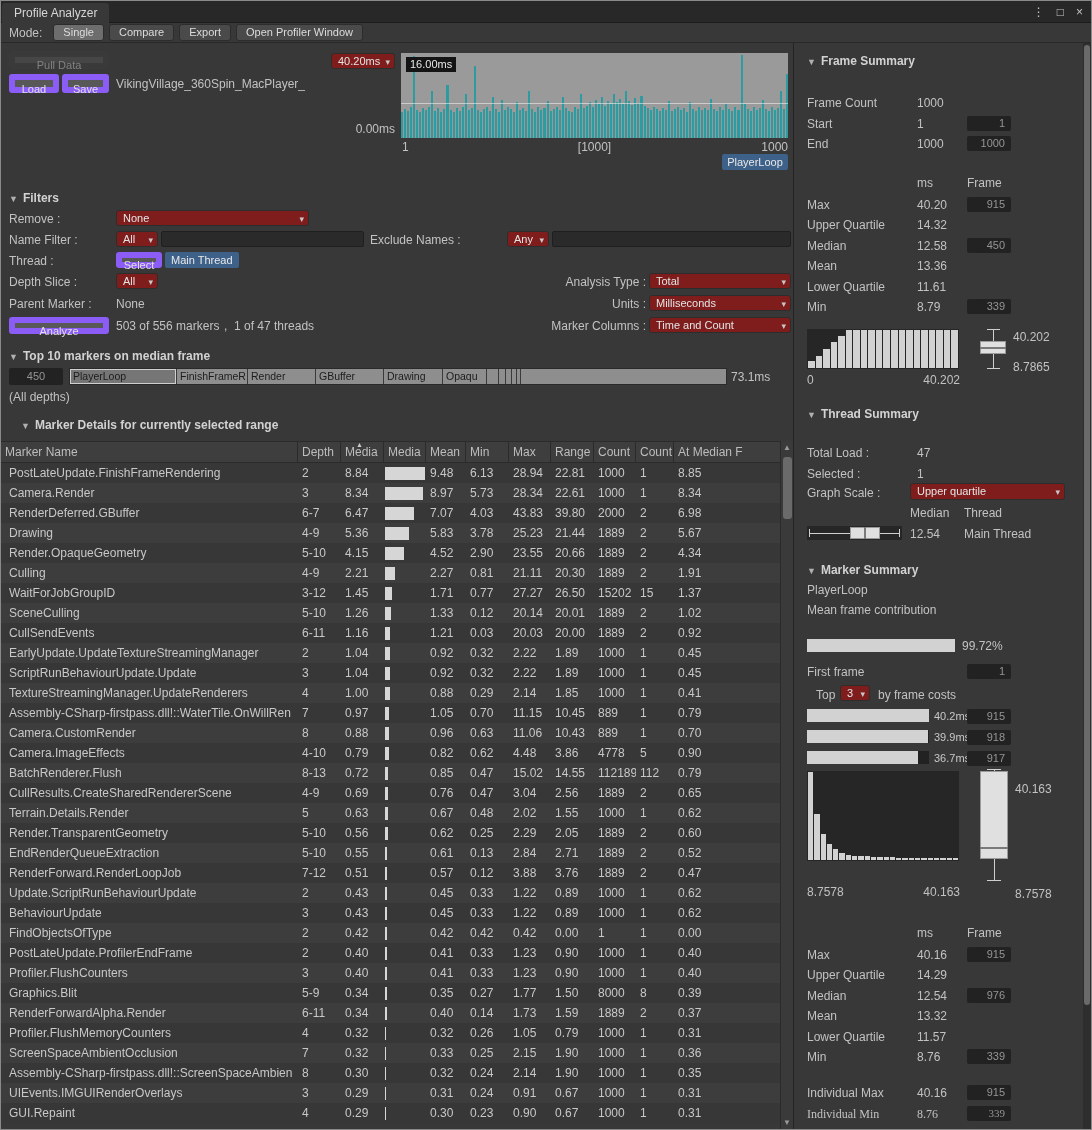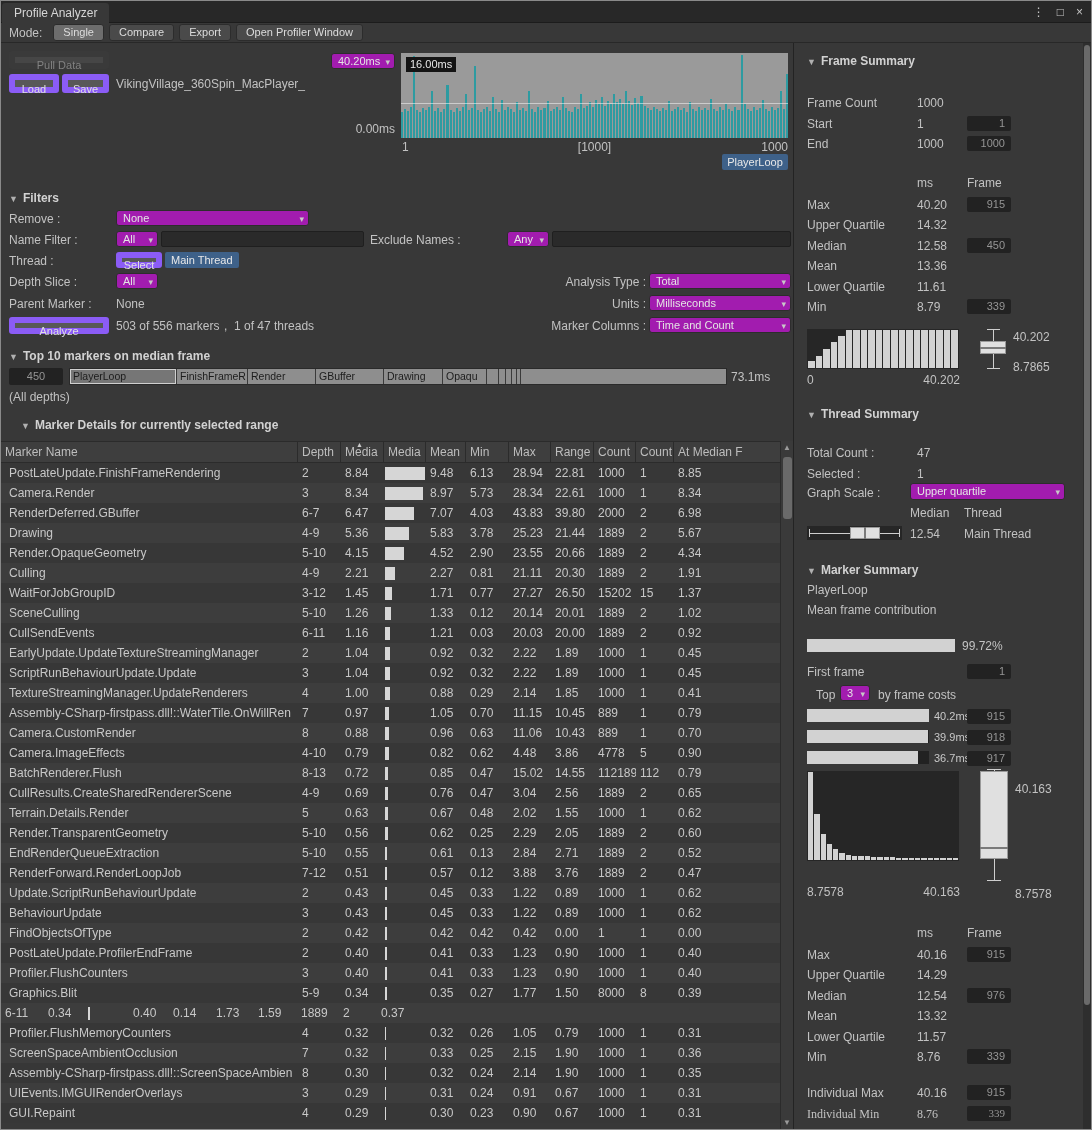--- a/index.html
+++ b/index.html
@@ -13,21 +13,21 @@
 .tab{position:absolute;left:1px;top:2px;height:20px;padding:0 12px;background:#383838;color:#d6d6d6;font-size:12px;line-height:20px;border-radius:3px 3px 0 0}
 .winbtns{position:absolute;right:8px;top:0;height:22px;display:flex;gap:12px;align-items:center;color:#c4c4c4;font-size:12px}
 .toolbar{position:absolute;left:0;top:22px;right:0;height:20px;background:#383838;border-bottom:1px solid #282828;display:flex;align-items:center;padding-left:8px;gap:5px}
 .tbtn{height:17px;line-height:15px;padding:0 9px;background:#4a4a4a;border:1px solid #2c2c2c;border-radius:3px;color:#dcdcdc;font-size:11px;white-space:nowrap}
 .tbtn.on{background:#6d6d6d}
 .main{position:absolute;left:0;top:42px;width:792px;bottom:0}
 .rpanel{position:absolute;left:792px;top:42px;width:314px;bottom:0;border-left:1px solid #232323}
 .rscroll{position:absolute;left:1082px;top:42px;width:8px;bottom:0;background:#2e2e2e}
 .btn{position:absolute;background:#585858;border:6px solid #8b5cf6;border-radius:3px;color:#e0e0e0;font-size:11px;text-align:center}
 .btn.disabled{background:#464646;color:#828282;border-color:#3a3a3a}
-.dd{position:absolute;background:#a21caf;border:1px solid #2d2d2d;border-radius:3px;color:#e4e4e4;font-size:11px;line-height:14px;padding:0 14px 0 6px;white-space:nowrap;overflow:hidden}
+.dd{position:absolute;background:#7f1d1d;border:1px solid #2d2d2d;border-radius:3px;color:#e4e4e4;font-size:11px;line-height:14px;padding:0 14px 0 6px;white-space:nowrap;overflow:hidden}
 .dd .arr{position:absolute;right:4px;top:1px;font-size:9px;color:#c8c8c8}
 .inp{position:absolute;background:#2a2a2a;border:1px solid #1f1f1f;border-radius:2px;color:#ddd;font-size:11px;padding:0 4px}
 .badge{position:absolute;background:#222;border-radius:2px;color:#959595;font-size:11px;line-height:15px;height:15px;text-align:right;padding-right:6px}
 .chip{position:absolute;background:var(--accent-blue,#3e6189);color:#e8e8e8;font-size:11px;padding:0 6px;border-radius:2px}
 .chart{position:absolute;background:#9a9a9a;overflow:hidden}
 .chart .bars{position:absolute;left:0;right:0;bottom:0;top:0;display:flex;align-items:flex-end;gap:1px}
 .fbar{flex:1;background:var(--chart-teal,#2e9ba1)}
 .refline{position:absolute;left:0;right:0;height:1px;background:rgba(245,245,245,.55)}
 .tip{position:absolute;background:#141414;color:#e8e8e8;font-size:11px;line-height:15px;padding:0 4px}
 .top10bar{position:absolute;display:flex;background:#8e8e8e;border:1px solid #2a2a2a;overflow:hidden}
@@ -707,20 +707,21 @@
           </div>
           <div class="tcell c4">0.35</div>
           <div class="tcell c5">0.27</div>
           <div class="tcell c6">1.77</div>
           <div class="tcell c7">1.50</div>
           <div class="tcell c8">8000</div>
           <div class="tcell c9">8</div>
           <div class="tcell c10">0.39</div>
         </div>
         <div class="trow alt">
+          <div class="tcell c0 name">RenderForwardAlpha.Render</div>
           <div class="tcell c1">6-11</div>
           <div class="tcell c2">0.34</div>
           <div class="tcell c3 barcell">
             <div class="mbar" style="width: 3.8%;"></div>
           </div>
           <div class="tcell c4">0.40</div>
           <div class="tcell c5">0.14</div>
           <div class="tcell c6">1.73</div>
           <div class="tcell c7">1.59</div>
           <div class="tcell c8">1889</div>
@@ -891,21 +892,21 @@
         <div class="cap" style="bottom:0"></div>
       <div class="bx" style="top:30%;height:32%"></div>
         <div class="med" style="top:46%"></div>
     </div>
     <span class="lb" style="left:219px;top:287px">40.202</span>
     <span class="lb" style="left:219px;top:317px">8.7865</span>
 
     <div class="sech" style="left:13px;top:364px"><span class="fold">▼</span><span>Thread Summary</span></div>
     <div class="abs" style="left:0;top:401px;width:290px">
         <div class="srow" style="height: 20.5px;">
-          <span class="sl">Total Count :</span>
+          <span class="sl">Total Load :</span>
           <span class="sv">47</span>
         </div>
         <div class="srow" style="height: 20.5px;">
           <span class="sl">Selected :</span>
           <span class="sv">1</span>
         </div>
       </div>
     <span class="lb" style="left:13px;top:443px">Graph Scale :</span>
     <div class="dd" style="left:116px;top:440px;width:155px;height:17px;line-height:15px"><span>Upper quartile</span><span class="arr">▾</span></div>
     <span class="lb" style="left:116px;top:463px">Median</span>

